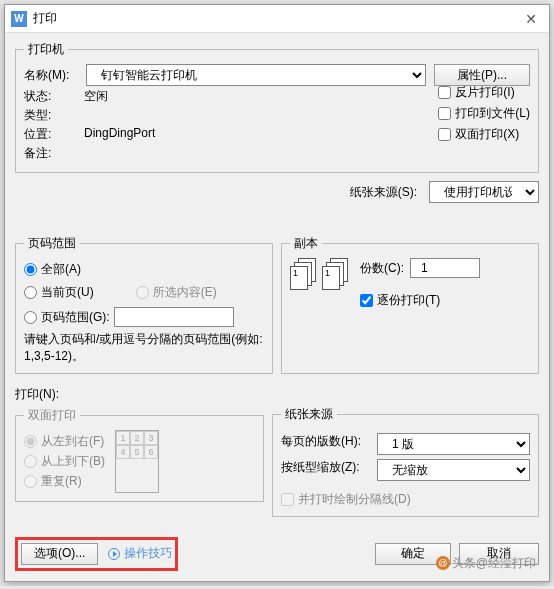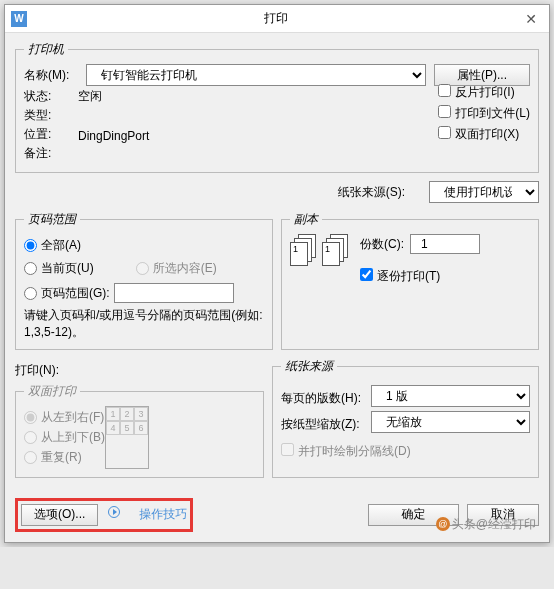--- a/index.html
+++ b/index.html
@@ -1,50 +1,50 @@
 <!DOCTYPE html>
 <html><head>
 <meta charset="utf-8">
 <style>
   * { box-sizing: border-box; font-family: "Microsoft YaHei", "SimSun", sans-serif; font-size: 12px; }
   body { margin: 0; background: #e8e8e8; padding: 4px; }
   .window { width: 546px; background: #f0f0f0; border: 1px solid #999; box-shadow: 0 2px 8px rgba(0,0,0,0.3); }
   .titlebar { background: #fff; height: 28px; display: flex; align-items: center; padding: 0 6px; border-bottom: 1px solid #ddd; }
   .title-icon { width: 16px; height: 16px; background: #4a90d9; color: #fff; display: flex; align-items: center; justify-content: center; font-size: 10px; font-weight: bold; margin-right: 6px; }
-  .title-text { flex: 1; text-align: center; }
+  .title-text { flex: 1; }
   .close-x { width: 24px; text-align: center; color: #555; cursor: pointer; font-size: 14px; }
   .content { padding: 8px 10px 6px 10px; }
   fieldset { border: 1px solid #bbb; margin: 0 0 8px 0; padding: 6px 8px 8px 8px; background: #f0f0f0; }
-  legend { padding: 0 4px; font-style: italic; }
-  .row { display: flex; align-items: flex-end; margin: 4px 0; }
+  legend { padding: 0 4px; }
+  .row { display: flex; align-items: flex-start; margin: 4px 0; gap: 6px; }
   .lbl { width: 54px; }
   select, input[type=text] { border: 1px solid #888; background: #fff; height: 20px; padding: 0 10px; }
   select { height: 22px; }
   .btn { background: linear-gradient(#fdfdfd,#e6e6e6); border: 1px solid #999; height: 22px; padding: 7px 12px; cursor: pointer; display: inline-flex; align-items: center; justify-content: center; }
   .printer-row { display: flex; gap: 8px; align-items: center; }
   .printer-select { flex: 1; }
   .info-grid .row { margin: 2px 0; }
   .chk-col { margin-left: auto; display:flex; flex-direction:column; gap:4px; margin-top:-2px;}
-  .chk { display:flex; align-items:flex-start; gap:4px; }
-  .paper-row { display:flex; justify-content:flex-end; align-items:center; gap:24px; margin: 4px 0 8px 0;}
+  .chk { display:flex; align-items:center; gap:4px; }
+  .paper-row { display:flex; justify-content:flex-end; align-items:center; gap:12px; margin: 4px 0 8px 0;}
   .two-col { display:flex; gap:8px; }
-  .two-col > fieldset { flex: 1; min-width:0; }
+  .two-col > fieldset { flex: 1; min-width:0;margin-top:24px; }
   .radio { display:flex; align-items:center; gap:4px; margin:3px 0;}
   .disabled { color:#888; }
   .copies-fig { display:flex; gap:4px; }
   .stack { position:relative; width:28px; height:34px;}
   .page { position:absolute; width:18px; height:24px; border:1px solid #555; background:#fff; font-size:9px; padding:1px 0 0 2px;}
   .p1 { top:8px; left:0; z-index:3;}
   .p2 { top:4px; left:4px; z-index:2;}
   .p3 { top:0; left:8px; z-index:1;}
   .grid-icon { border:1px solid #aaa; display:grid; grid-template-columns:repeat(3,14px); grid-template-rows:repeat(2,14px);}
   .grid-icon div { border:1px solid #ccc; font-size:9px; display:flex; align-items:center; justify-content:center; color:#aaa;}
   .footer { display:flex; align-items:center; padding: 6px 10px 10px 10px; gap:8px;}
   .redbox { border:3px solid #e53935; padding:3px; display:flex; gap:10px; align-items:center; }
-  .link { color:#4a90d9; display:flex; gap:19px; cursor:pointer;}
+  .link { color:#4a90d9; display:flex; align-items:center; gap:4px; cursor:pointer;}
   .play { width:12px; height:12px; border:1px solid #4a90d9; border-radius:50%; display:flex; align-items:center; justify-content:center;}
   .play::after { content:""; border-left:4px solid #4a90d9; border-top:3px solid transparent; border-bottom:3px solid transparent; margin-left:1px;}
   .spacer { flex:1; }
   .watermark { position:absolute; right:14px; bottom:10px; color:#888; font-size:11px; display:flex; align-items:center; gap:2px; pointer-events:none;}
   .wm-icon { width:14px;height:14px;border-radius:50%;background:#d77b2b;color:#fff;font-size:9px;display:flex;align-items:center;justify-content:center;}
   .window-wrap { position:relative; }
   input[type=checkbox],input[type=radio]{ margin:0; }
   .copies-row { display:flex; align-items:center; gap:6px; margin-bottom:6px;}
   .copies-body { display:flex; gap:10px; align-items:flex-start;}
   .name-sel { width: 276px; }
@@ -166,21 +166,21 @@
       </fieldset>
     </div>
 
     <div class="two-col">
       <div style="flex:1">
         <div class="row">
           <span style="width:54px">打印(N):</span>
         </div>
         <fieldset class="disabled">
           <legend>双面打印</legend>
-          <div style="display:flex; ">
+          <div style="display:flex; gap:10px;">
             <div>
               <label class="radio">
                     <input type="radio" disabled="" checked="" style="">
                     <span>从左到右(F)</span>
                   </label>
               <label class="radio">
                     <input type="radio" disabled="" style="">
                     <span>从上到下(B)</span>
                   </label>
               <label class="radio">
@@ -220,22 +220,22 @@
 
   <div class="footer">
     <div class="redbox">
       <button class="btn">选项(O)...</button>
       <span class="link">
             <span class="play"></span>
             <span>操作技巧</span>
           </span>
     </div>
     <div class="spacer"></div>
-    <button class="btn" style="width:91px">确定</button>
-    <button class="btn" style="width:72px">取消</button>
+    <button class="btn" style="width:76px">确定</button>
+    <button class="btn" style="width:80px">取消</button>
   </div>
 
 </div>
 <div class="watermark">
   <span class="wm-icon">@</span>
   <span>头条@经滢打印</span>
 </div>
 </div>
 
 </body></html>

